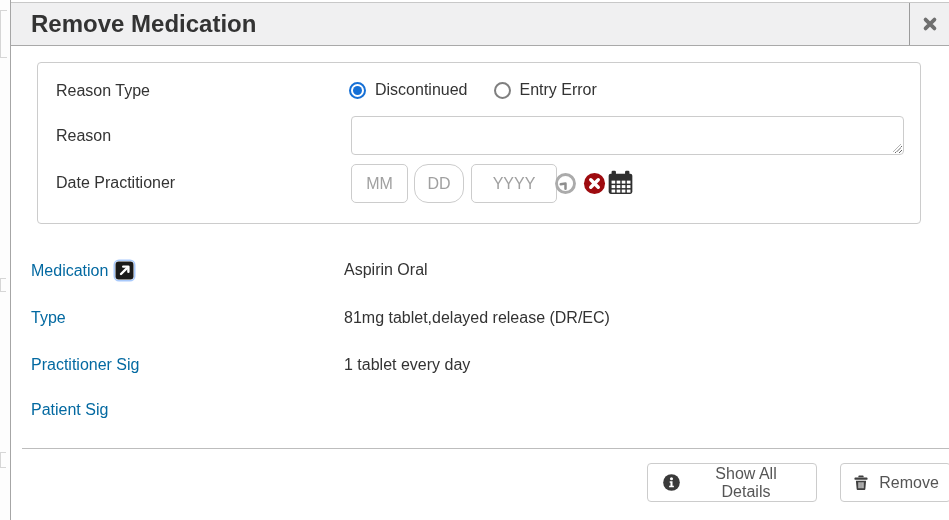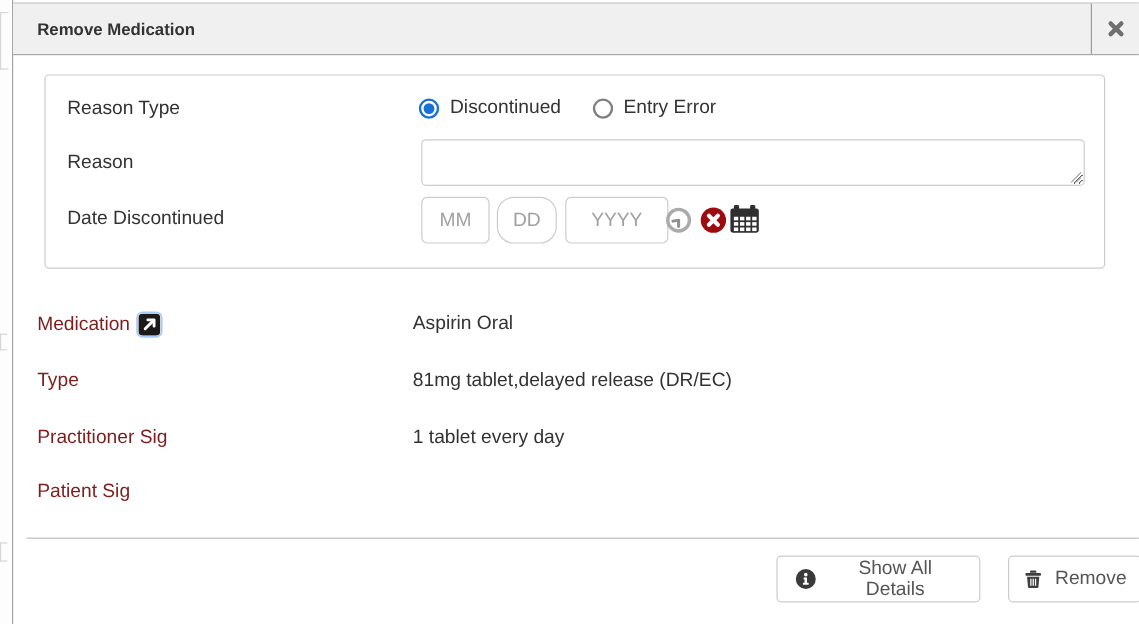--- a/index.html
+++ b/index.html
@@ -18,21 +18,21 @@
   
   .modal{
     position:absolute;left:10px;top:0;width:939px;height:520px;
     background:#fff;border-left:1px solid #a6a6a6;box-sizing:border-box;
   }
   .modal-header{
     position:absolute;left:0;top:2px;width:939px;height:44px;
     background:#f0f0f1;border-top:1px solid #c8c8c8;border-bottom:1px solid #a9a9a9;
     box-sizing:border-box;display:flex;align-items:center;
   }
-  .modal-title{margin-left:20px;font-size:14px;font-weight:bold;color:#333;}
+  .modal-title{margin-left:20px;font-size:24px;font-weight:bold;color:#333;}
   .close-btn{
     position:absolute;right:0;top:0;width:40px;height:42px;
     border-left:1px solid #9b9b9b;display:flex;align-items:center;justify-content:center;
     cursor:pointer;background:#f0f0f1;
   }
 
   
   .reason-box{
     position:absolute;left:26px;top:62px;width:884px;height:162px;
     border:1px solid #cccccc;border-radius:4px;box-sizing:border-box;background:#fff;
@@ -74,21 +74,21 @@
   .date-input::placeholder{color:#a0a0a0;opacity:1;}
   .inp-mm{left:340px;width:57px;}
   .inp-dd{left:403px;width:50px;border-radius:14px;}
   .inp-yyyy{left:460px;width:86px;}
   .date-icon{position:absolute;top:172px;width:23px;height:23px;cursor:pointer;line-height:0;}
   .icon-clock{left:543px;}
   .icon-clear{left:572px;}
   .icon-calendar{left:596px;top:170px;width:27px;height:25px;}
 
   
-  .detail-label{position:absolute;left:20px;font-size:16px;color:#7f1d1d;display:flex;align-items:center;gap:7px;}
+  .detail-label{position:absolute;left:20px;font-size:16px;color:#0369a1;display:flex;align-items:center;gap:7px;}
   .detail-value{position:absolute;left:333px;font-size:16px;color:#333;}
   .row-medication{top:261px;}
   .row-form{top:309px;}
   .row-pract{top:356px;}
   .row-patient{top:401px;}
   .ext-link{width:19px;height:19px;border-radius:4px;line-height:0;display:inline-block;
             box-shadow:0 0 0 1.5px rgba(98,158,250,0.55);cursor:pointer;}
 
   
   .footer-sep{position:absolute;left:11px;top:448px;width:928px;height:0;border-top:1px solid #bdbdbd;}
@@ -134,21 +134,21 @@
     <span class="radio-opt">
       <span class="radio-circle unchecked"></span>
       <span class="radio-label">Entry Error</span>
     </span>
   </div>
 
   <span class="field-label lbl-reason">Reason</span>
   <textarea class="reason-textarea" aria-label="Reason" value="" style=""></textarea>
   <span class="resize-grip"></span>
 
-  <span class="field-label lbl-date">Date Discontinued</span>
+  <span class="field-label lbl-date">Date Practitioner</span>
   <input class="date-input inp-mm" placeholder="MM" style="">
   <input class="date-input inp-dd" placeholder="DD" style="">
   <input class="date-input inp-yyyy" placeholder="YYYY" style="">
 
   <span class="date-icon icon-clock">
     <svg width="23" height="23" viewBox="0 0 24 24">
       <circle cx="12" cy="12" r="9.4" fill="none" stroke="#ababab" stroke-width="3"></circle>
       <path d="M12 12 L12 17.4 M12 12 L7 12.8" stroke="#8f8f8f" stroke-width="2.6" stroke-linecap="round"></path>
     </svg>
   </span>

